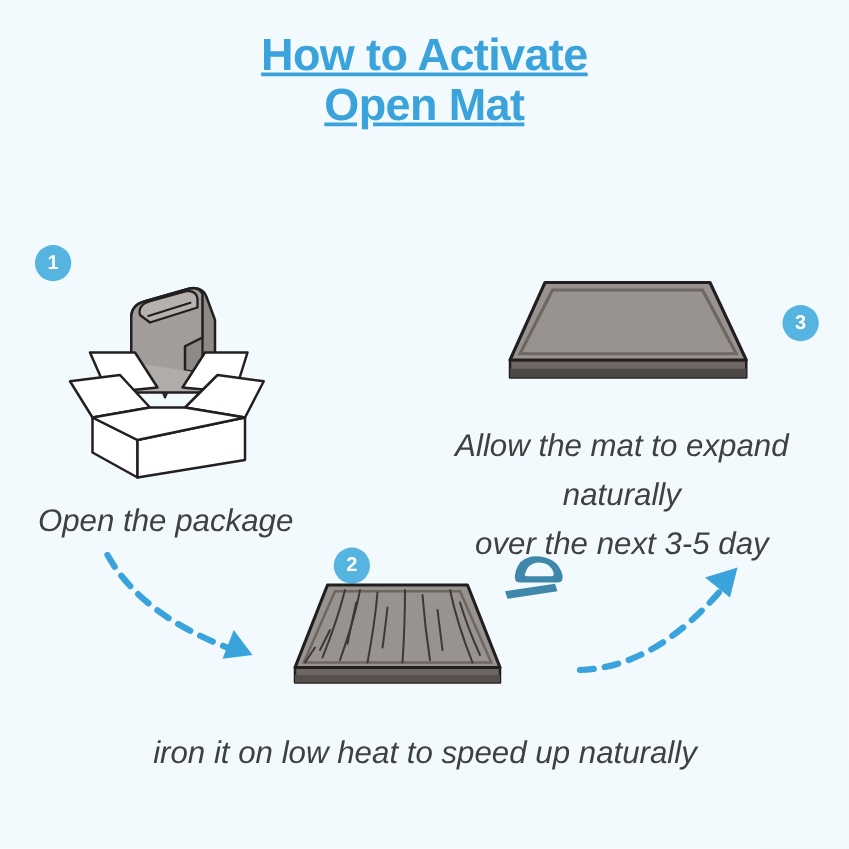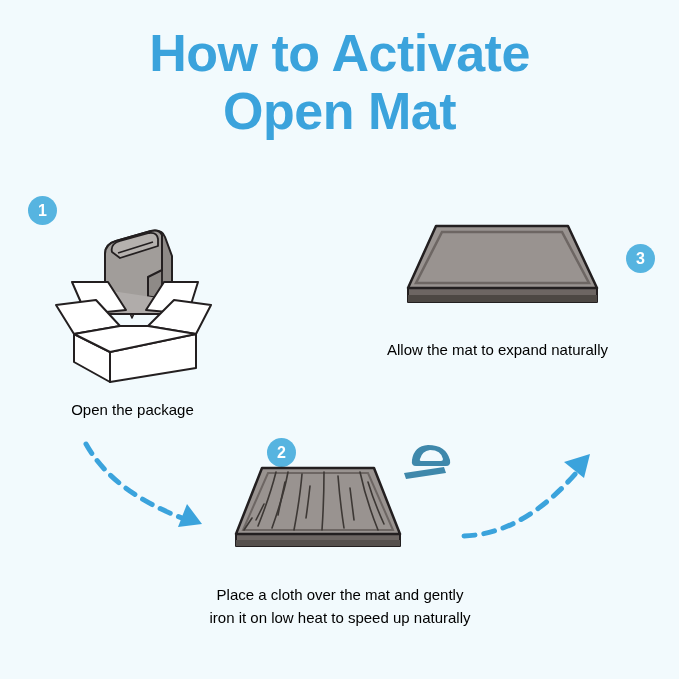--- a/index.html
+++ b/index.html
@@ -26,23 +26,24 @@
     left: 0;
     top: 24px;
     width: 679px;
     text-align: center;
     line-height: 1.12;
   }
   .title-line {
     display: block;
     font-family: "Liberation Sans", sans-serif;
     font-weight: bold;
-    font-size: 52px;
+    font-size: 36px;
     letter-spacing: -0.5px;
     color: #3ba3dc;
+    text-decoration: underline;
   }
 
   
   .badge {
     position: absolute;
     width: 29px;
     height: 29px;
     border-radius: 50%;
     background: #56b4e0;
     color: #ffffff;
@@ -52,25 +53,26 @@
     text-align: center;
     font-family: "Liberation Sans", sans-serif;
   }
   #badge-1 { left: 28px;  top: 196px; }
   #badge-2 { left: 267px; top: 438px; }
   #badge-3 { left: 626px; top: 244px; }
 
   
   .caption {
     position: absolute;
-    color: #000000;
-    font-size: 15px;
+    color: #404040;
+    font-size: 25px;
     font-family: "Liberation Sans", sans-serif;
     text-align: center;
     line-height: 1.55;
+    font-style: italic;
   }
   #caption-1 {
     left: 0;
     top: 398px;
     width: 265px;
   }
   #caption-3 {
     left: 320px;
     top: 338px;
     width: 355px;
@@ -163,21 +165,20 @@
     </g>
   </svg>
 
   <svg class="illus" id="illus-iron" width="58" height="46" viewBox="0 0 58 46">
     <path d="M16 20 Q18 6 32 5 Q50 5 54 20 Q55 26 50 26 L20 26 Q15 26 16 20 Z" fill="#3f88ab"></path>
     <path d="M24 19 Q26 11 34 10 Q45 10 47 19 Q47 21 45 21 L26 21 Q23 21 24 19 Z" fill="#f2fafd"></path>
     <path d="M8 33 L48 27 L50 33 L10 39 Z" fill="#3f88ab"></path>
   </svg>
 
   <div class="caption" id="caption-2">
-    <div>Place a cloth over the mat and gently</div>
     <div>iron it on low heat to speed up naturally</div>
   </div>
 
   <svg class="illus" id="arrow-2" width="145" height="100" viewBox="0 0 145 100">
     <path d="M4 88 Q66 86 122 18" fill="none" stroke="#3ba3dc" stroke-width="5" stroke-linecap="round" stroke-dasharray="11 9"></path>
     <path d="M104 14 L130 6 L124 30 Z" fill="#3ba3dc"></path>
   </svg>
 
   <div class="badge" id="badge-3">3</div>
 
@@ -186,15 +187,16 @@
     <path d="M8 70 L197 70 L197 84 L8 84 Z" fill="#6d6663" stroke="#231f20" stroke-width="2" stroke-linejoin="round"></path>
     <path d="M8 77 L197 77 L197 84 L8 84 Z" fill="#4d4844"></path>
 
     <path d="M36 8 L168 8 L197 70 L8 70 Z" fill="#999390" stroke="#231f20" stroke-width="2.5" stroke-linejoin="round"></path>
 
     <path d="M42 14 L162 14 L189 65 L16 65 Z" fill="none" stroke="#6d6663" stroke-width="2.5"></path>
   </svg>
 
   <div class="caption" id="caption-3">
     <div>Allow the mat to expand naturally</div>
+    <div>over the next 3-5 day</div>
   </div>
 
 </div>
 
 </body></html>

